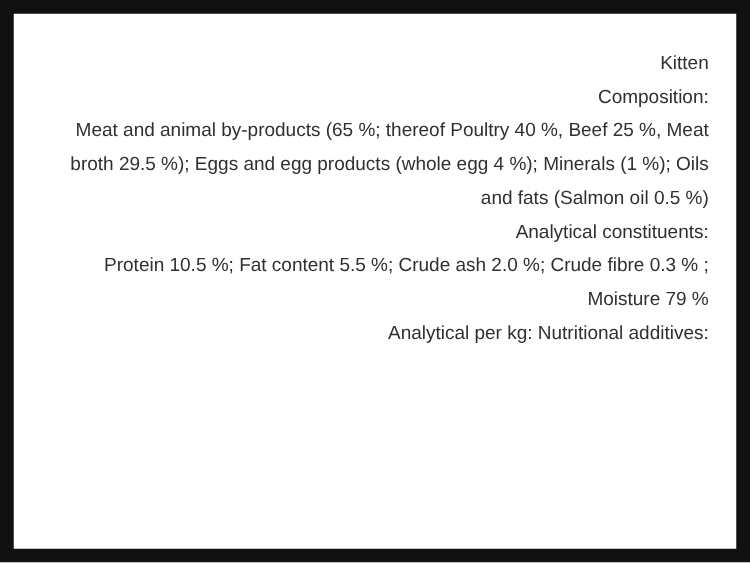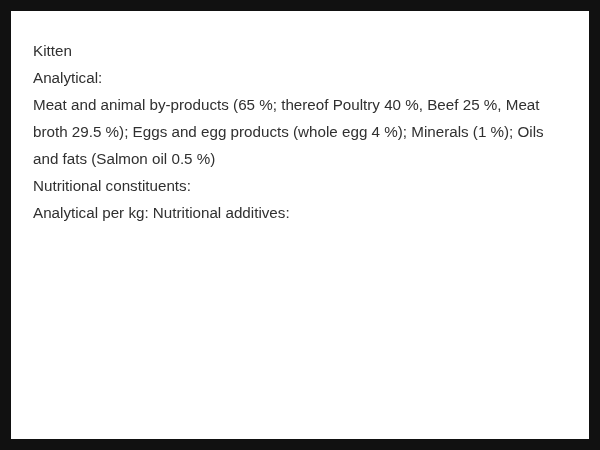--- a/index.html
+++ b/index.html
@@ -12,35 +12,37 @@
     background: #ffffff;
     font-family: "Liberation Sans", sans-serif;
   }
   #label-card {
     box-sizing: border-box;
     width: 600px;
     height: 450px;
     background: #ffffff;
     border: 11px solid #111111;
     padding: 26px 22px 0 22px;
+    text-align: right;
   }
   #label-body {
     color: #303030;
     font-size: 15.2px;
     line-height: 1.78;
   }
   .label-line {
     white-space: pre-wrap;
     word-break: normal;
   }
 </style>
 </head>
 <body>
 
 <div id="label-card">
   <div id="label-body">
     <div class="label-line">Kitten</div>
-    <div class="label-line">Analytical:</div>
+    <div class="label-line">Composition:</div>
     <div class="label-line">Meat and animal by-products (65 %; thereof Poultry 40 %, Beef 25 %, Meat broth 29.5 %); Eggs and egg products (whole egg 4 %); Minerals (1 %); Oils and fats (Salmon oil 0.5 %)</div>
-    <div class="label-line">Nutritional constituents:</div>
+    <div class="label-line">Analytical constituents:</div>
+    <div class="label-line">Protein 10.5 %; Fat content 5.5 %; Crude ash 2.0 %; Crude fibre 0.3 % ; Moisture 79 %</div>
     <div class="label-line">Analytical per kg: Nutritional additives:</div>
   </div>
 </div>
 
 </body></html>

